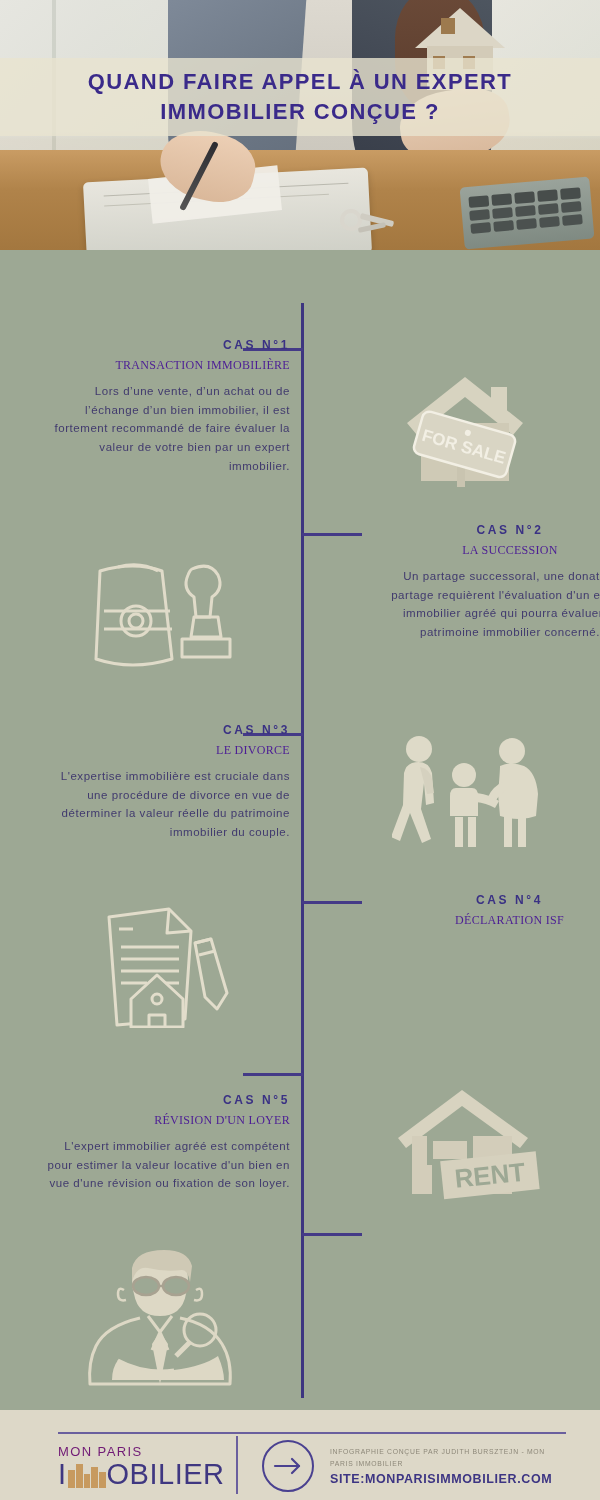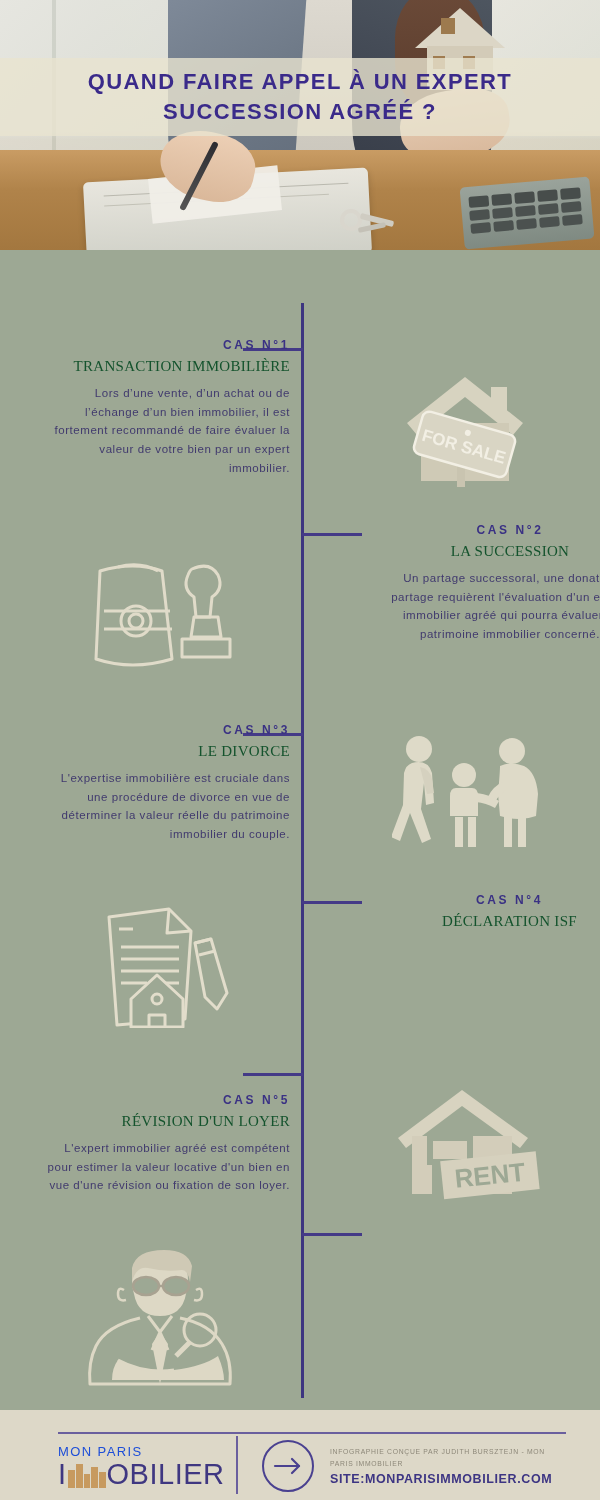--- a/index.html
+++ b/index.html
@@ -73,35 +73,35 @@
 
   
   .tl-line { position:absolute; left:301px; top:303px; width:3px; height:1095px; background:#3d3580; }
   .tick { position:absolute; width:60px; height:3px; background:#443a87; }
   .tick.left  { left:243px; }
   .tick.right { left:302px; }
 
   
   .case { position:absolute; }
   .case .cas-label { color:#3a3184; font-size:12px; font-weight:bold; letter-spacing:2.6px; }
-  .case h2 { color:#14532d; font-size:15px; font-weight:normal; letter-spacing:.3px;
+  .case h2 { color:#4c1d95; font-size:12px; font-weight:normal; letter-spacing:.3px;
     font-family:"Liberation Serif", serif; margin-top:6px; }
   .case p { color:#413a6e; font-size:11.5px; line-height:1.62; letter-spacing:.55px; margin-top:9px; }
   .case.right-txt { text-align:right; }
   .case.left-txt  { text-align:center;margin-left:48px; }
 
   .icon-box { position:absolute; }
   .icon-box svg { display:block; }
 
   
   .footer { position:absolute; left:0; top:1410px; width:600px; height:90px; background:#ddd8c8; }
   .foot-rule { position:absolute; left:58px; top:22px; width:508px; height:1.5px; background:#6a5f9e; }
   .foot-div { position:absolute; left:236px; top:26px; width:1.5px; height:58px; background:#6a5f9e; }
   .logo { position:absolute; left:58px; top:34px; }
-  .logo .l1 { color:#1d4ed8; font-size:13px; letter-spacing:1.4px; }
+  .logo .l1 { color:#701a75; font-size:13px; letter-spacing:1.4px; }
   .logo .l2 { display:flex; align-items:flex-end; margin-top:1px; }
   .logo .l2 .tx { color:#3f3781; font-size:29px; font-weight:normal; letter-spacing:.5px; line-height:1; }
   .logo .bldg { position:relative; width:38px; height:24px; margin:0 1px 1px 1px; }
   .logo .bldg i { position:absolute; bottom:0; background:#c79a5f; }
   .arrow-circle { position:absolute; left:262px; top:30px; width:52px; height:52px;
     border:2px solid #4a4190; border-radius:50%; display:flex; align-items:center; justify-content:center; }
   .credit { position:absolute; left:330px; top:36px; width:240px; color:#8d8879;
     font-size:6.8px; letter-spacing:.7px; line-height:1.75; }
   .site { position:absolute; left:330px; top:62px; color:#3d3583; font-size:12.5px;
     font-weight:bold; letter-spacing:.6px; }
@@ -155,21 +155,21 @@
         </div>
       <div class="keyring">
         <div class="ring"></div>
           <div class="k1"></div>
           <div class="k2"></div>
       </div>
     </div>
     <div class="title-band">
       <h1>
         <span>QUAND FAIRE APPEL À UN EXPERT</span><br>
-        <span>SUCCESSION AGRÉÉ ?</span>
+        <span>IMMOBILIER CONÇUE ?</span>
       </h1>
     </div>
   </div>
 
   <div class="tl-line"></div>
   <div class="tick left" style="top:348px"></div>
   <div class="tick right" style="top:533px"></div>
   <div class="tick left" style="top:733px"></div>
   <div class="tick right" style="top:901px"></div>
   <div class="tick left" style="top:1073px"></div>

